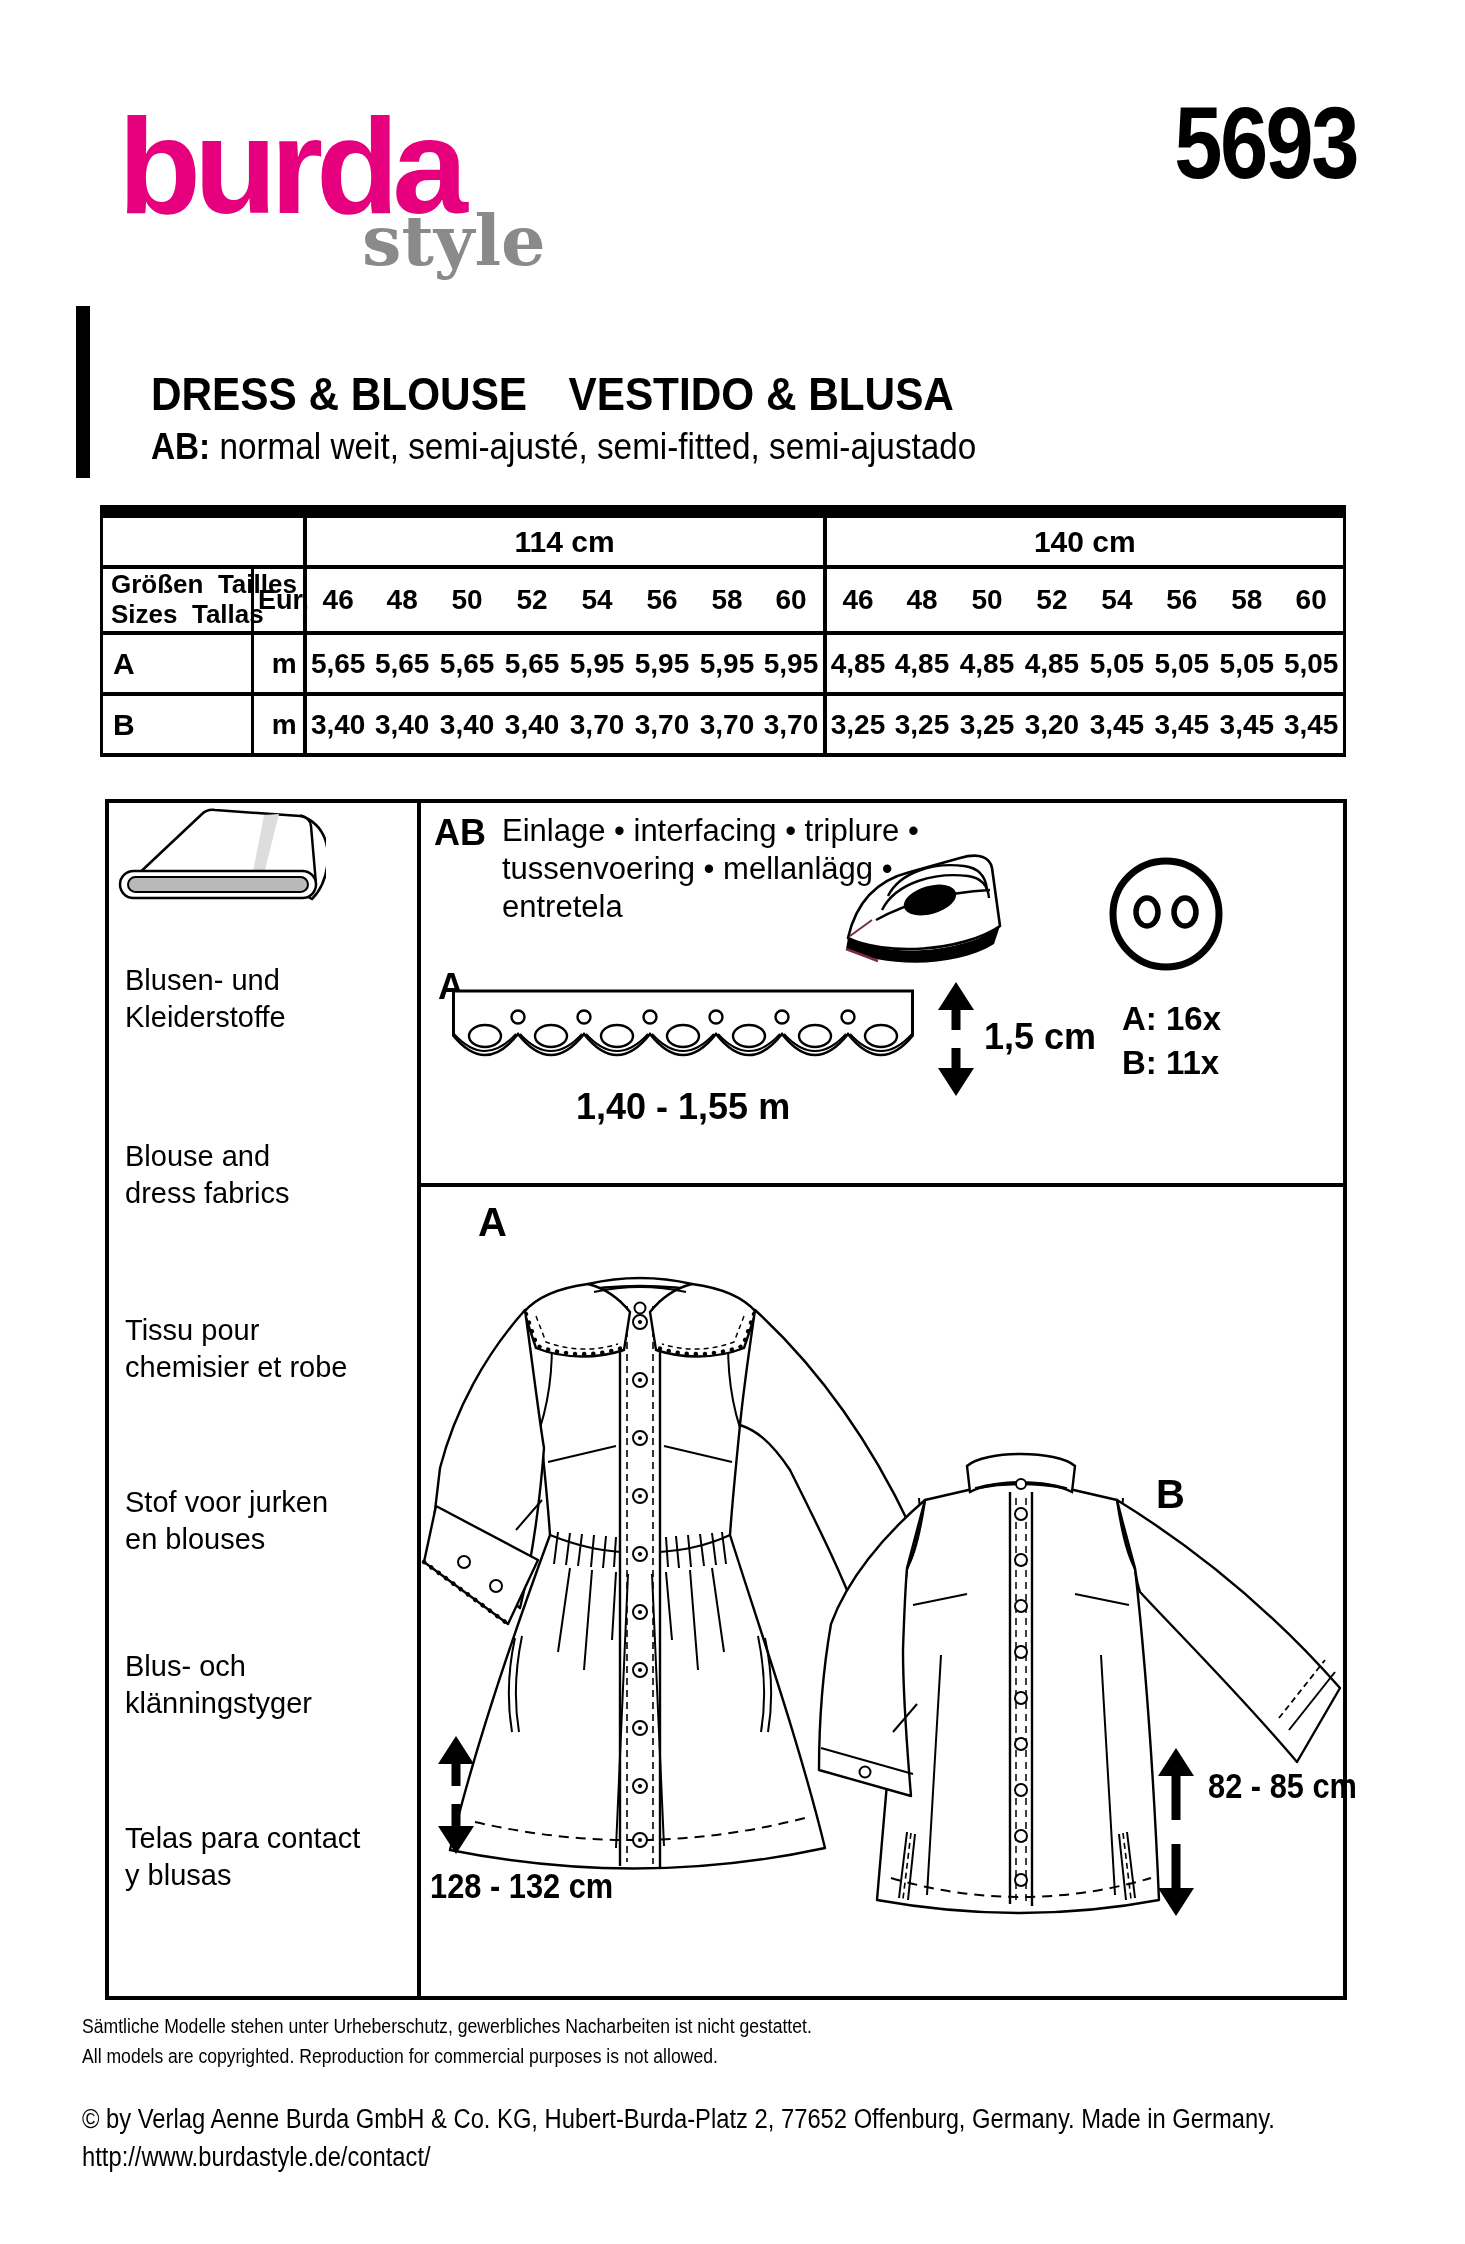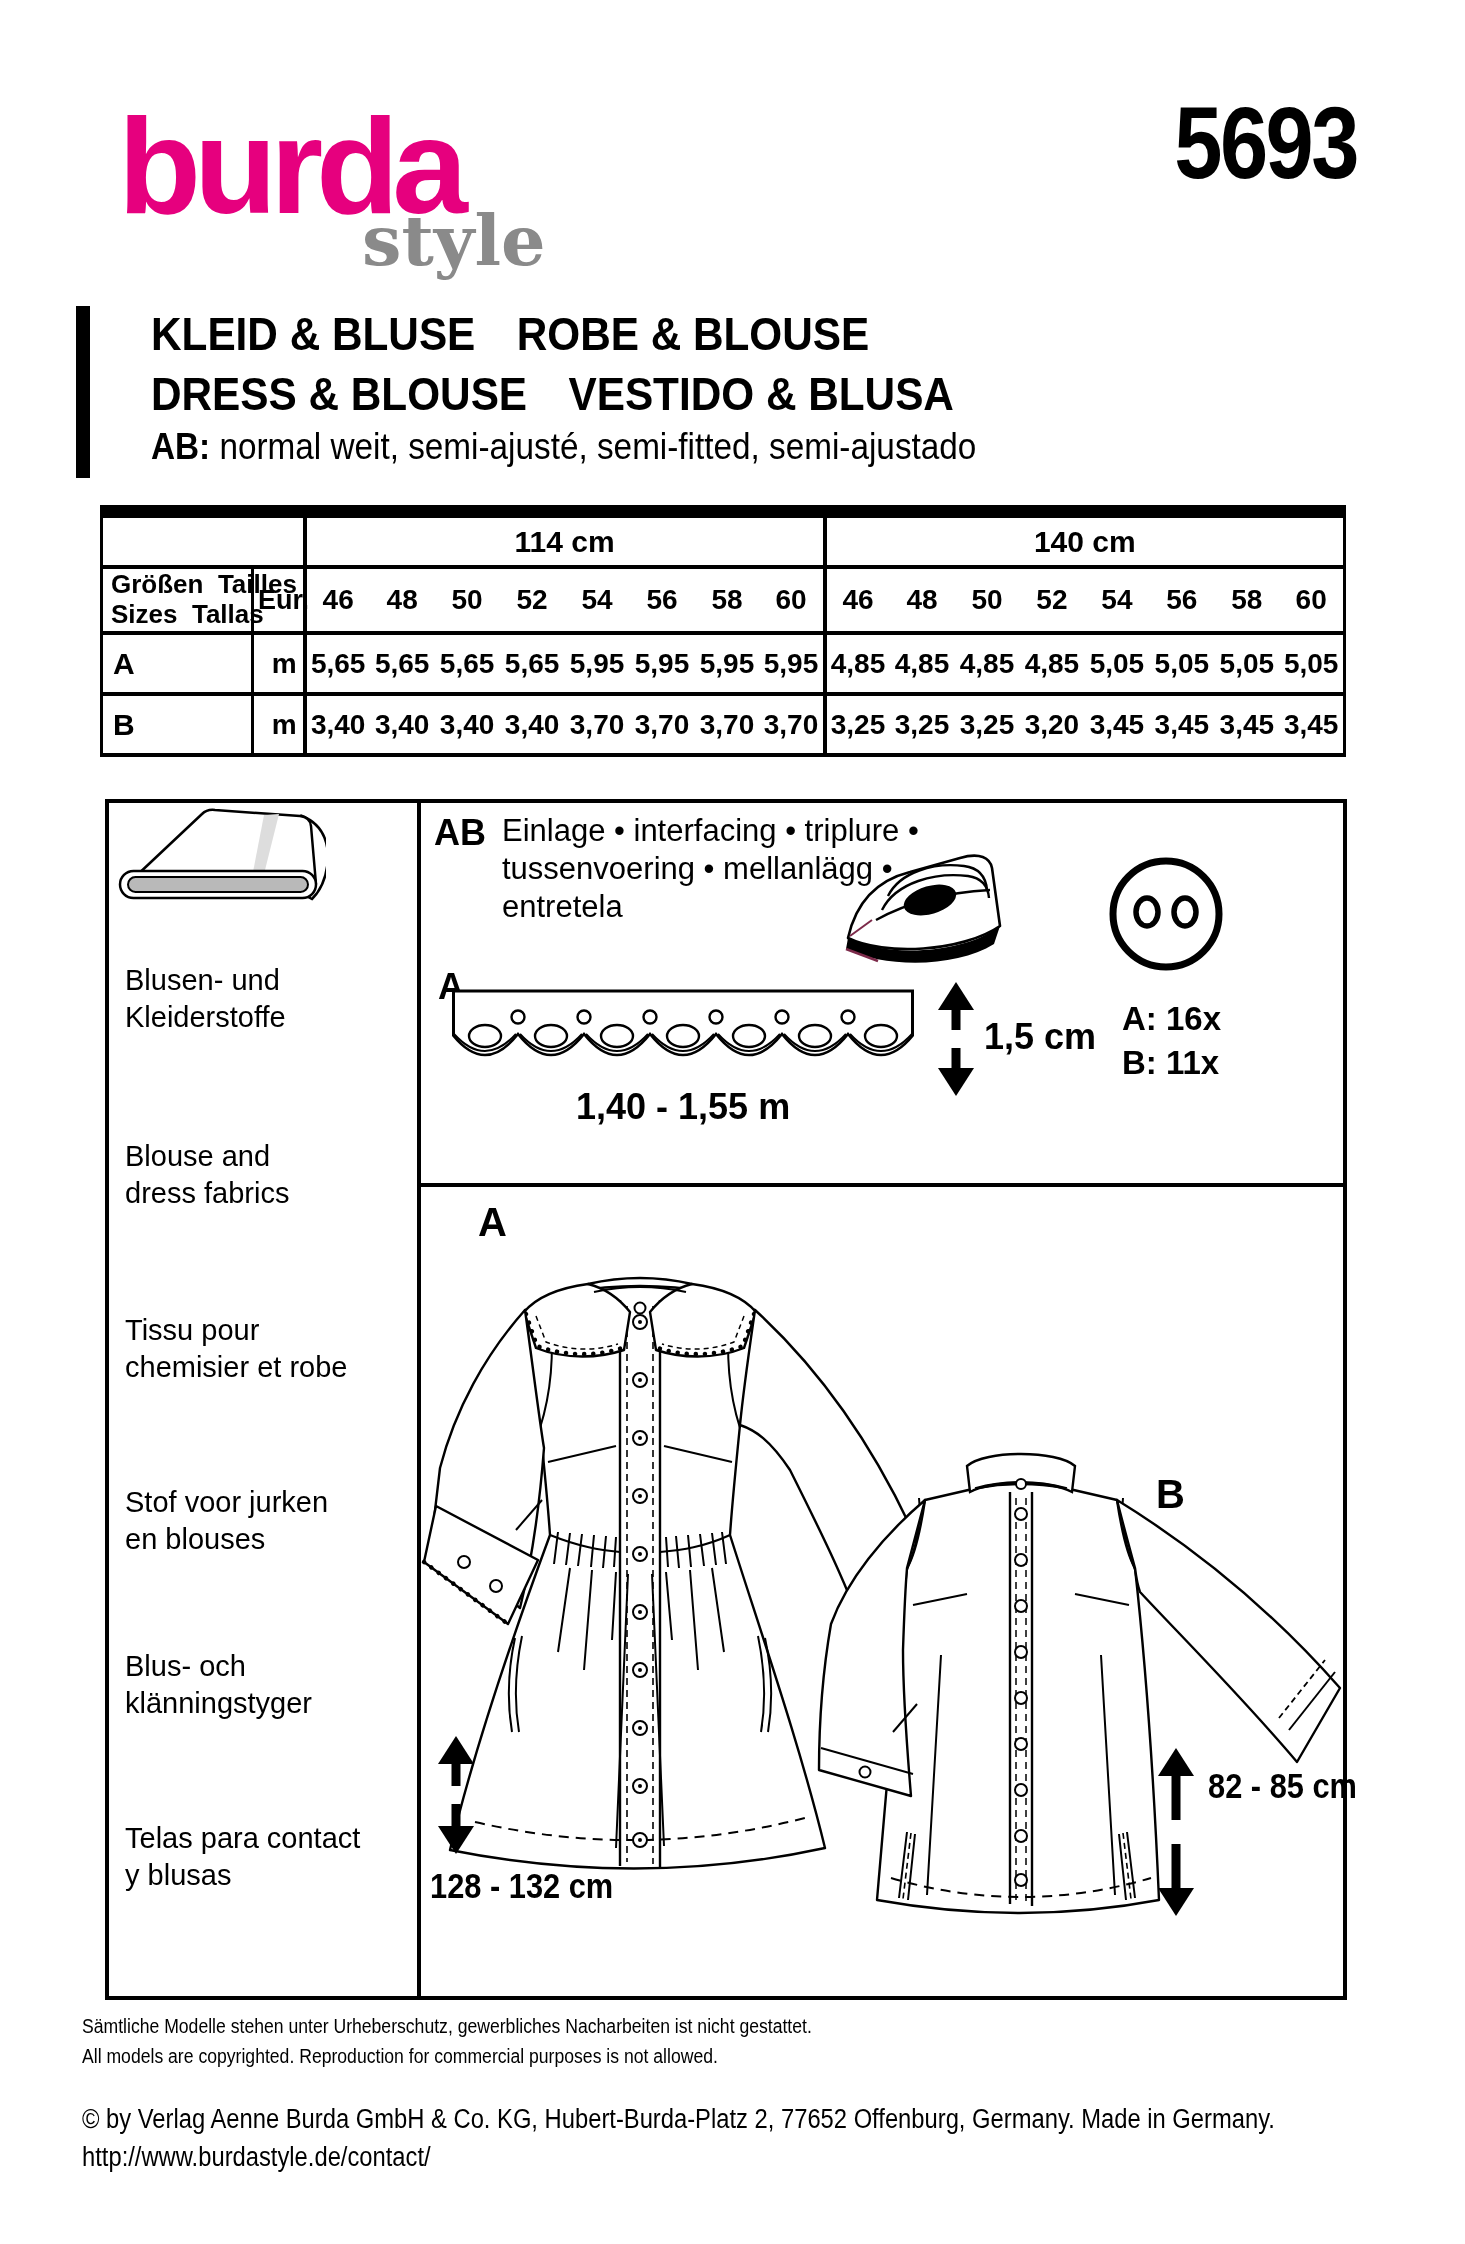--- a/index.html
+++ b/index.html
@@ -67,21 +67,20 @@
 </head>
 <body>
 
 <div class="page">
 
   <div class="abs logo-burda">burda</div>
   <div class="abs logo-style">style</div>
   <div class="abs pat-num">5693</div>
 
   <div class="abs title-bar"></div>
-  <div class="abs t-line t1"><span class="cond"><span>KLEID &amp; BLUSE</span><span class="gap"></span><span>ROBE &amp; BLOUSE</span></span></div>
   <div class="abs t-line t2"><span class="cond"><span>DRESS &amp; BLOUSE</span><span class="gap"></span><span>VESTIDO &amp; BLUSA</span></span></div>
   <div class="abs t-line t3"><span class="cond"><span class="b">AB:</span><span> normal weit, semi-ajusté, semi-fitted, semi-ajustado</span></span></div>
 
   <table class="abs ytable">
     <colgroup>
         <col style="width:150px">
         <col style="width:52px">
       <col span="16" style="width:64.6px">
     </colgroup>
     <tbody>

